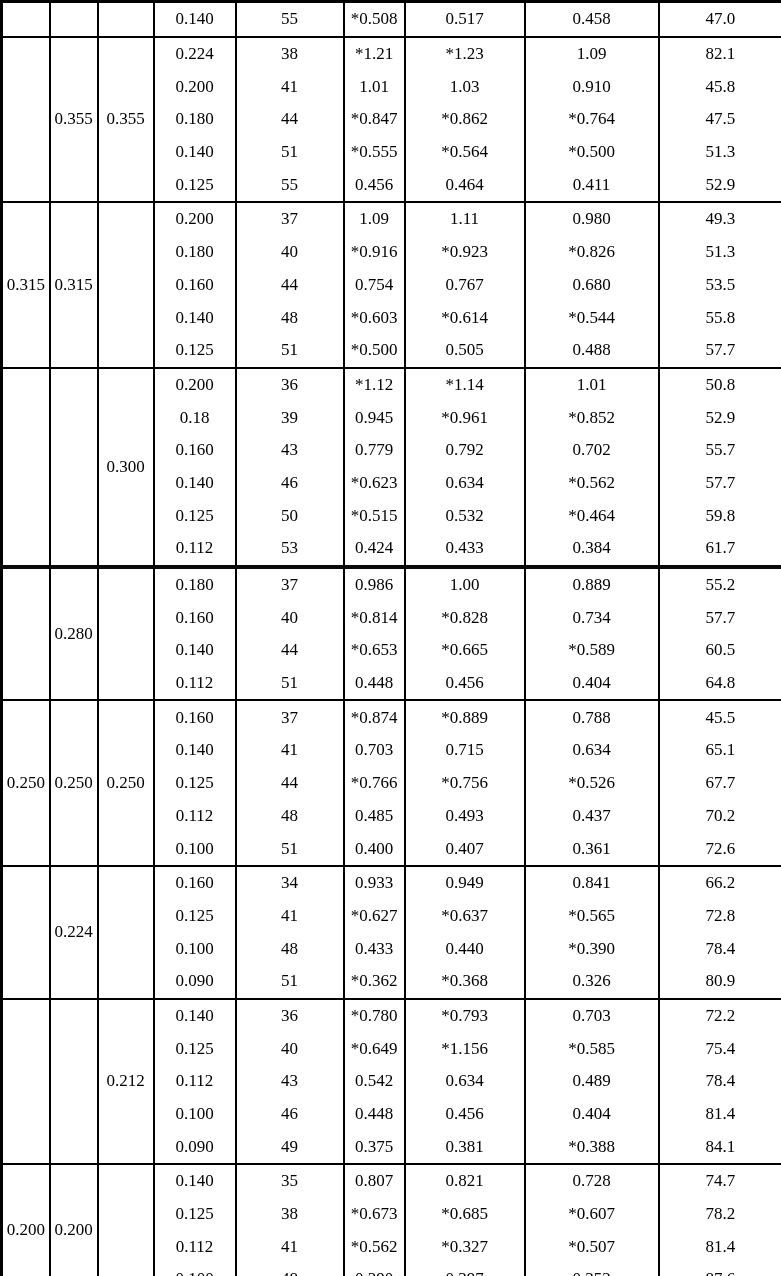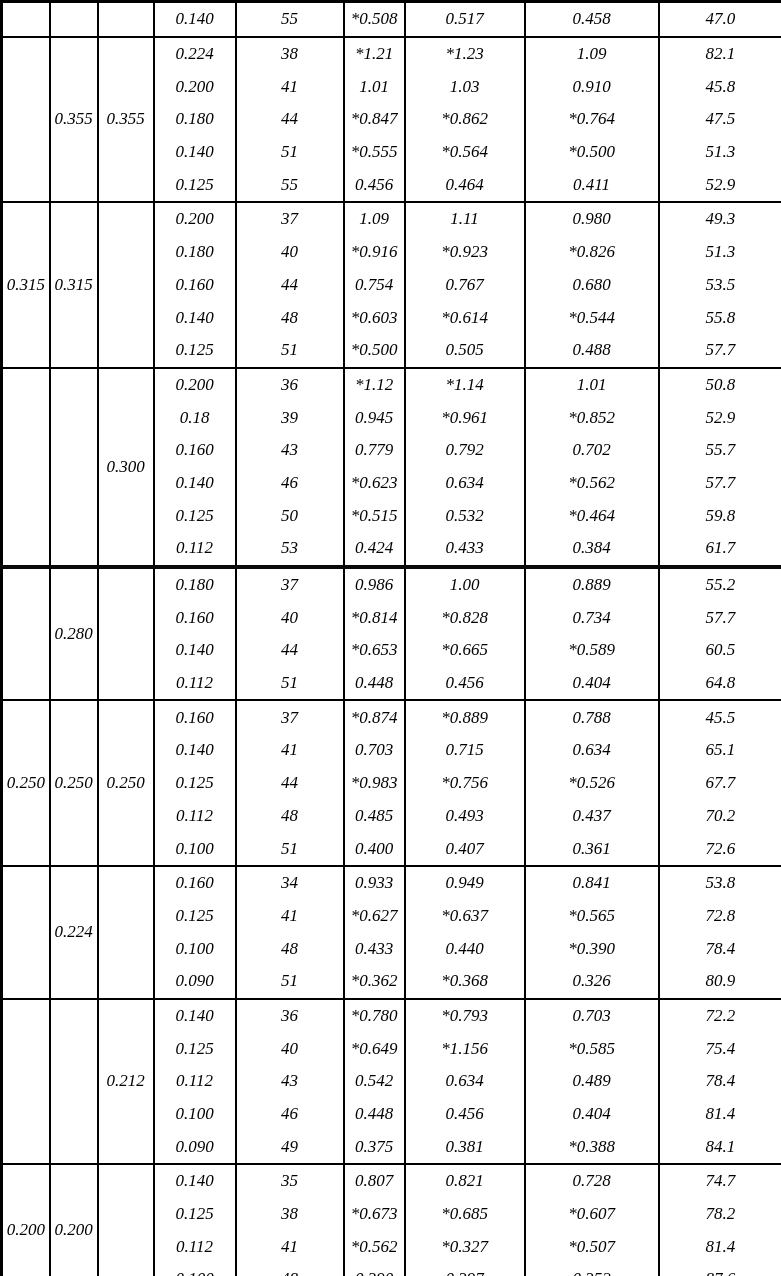--- a/index.html
+++ b/index.html
@@ -6,21 +6,20 @@
     margin: 0;
     padding: 0;
     background: #ffffff;
   }
   .page {
     width: 781px;
     height: 1276px;
     background: #ef4444;
     overflow: hidden;
     box-sizing: border-box;
-    font-style: italic;
   }
   table.data-table {
     border-collapse: collapse;
     table-layout: fixed;
     width: 781px;
     height: 1276px;
     font-family: "Liberation Serif", "DejaVu Serif", serif;
     font-size: 17px;
     color: #000000;
     background: #ffffff;
@@ -274,21 +273,21 @@
           <td>0.140</td>
           <td>41</td>
           <td>0.703</td>
           <td>0.715</td>
           <td>0.634</td>
           <td>65.1</td>
         </tr>
         <tr>
           <td>0.125</td>
           <td>44</td>
-          <td>*0.983</td>
+          <td>*0.766</td>
           <td>*0.756</td>
           <td>*0.526</td>
           <td>67.7</td>
         </tr>
         <tr>
           <td>0.112</td>
           <td>48</td>
           <td>0.485</td>
           <td>0.493</td>
           <td>0.437</td>
@@ -304,21 +303,21 @@
         </tr>
         <tr class="block-start">
           <td rowspan="4"></td>
           <td rowspan="4">0.224</td>
           <td rowspan="4"></td>
           <td>0.160</td>
           <td>34</td>
           <td>0.933</td>
           <td>0.949</td>
           <td>0.841</td>
-          <td>53.8</td>
+          <td>66.2</td>
         </tr>
         <tr>
           <td>0.125</td>
           <td>41</td>
           <td>*0.627</td>
           <td>*0.637</td>
           <td>*0.565</td>
           <td>72.8</td>
         </tr>
         <tr>

